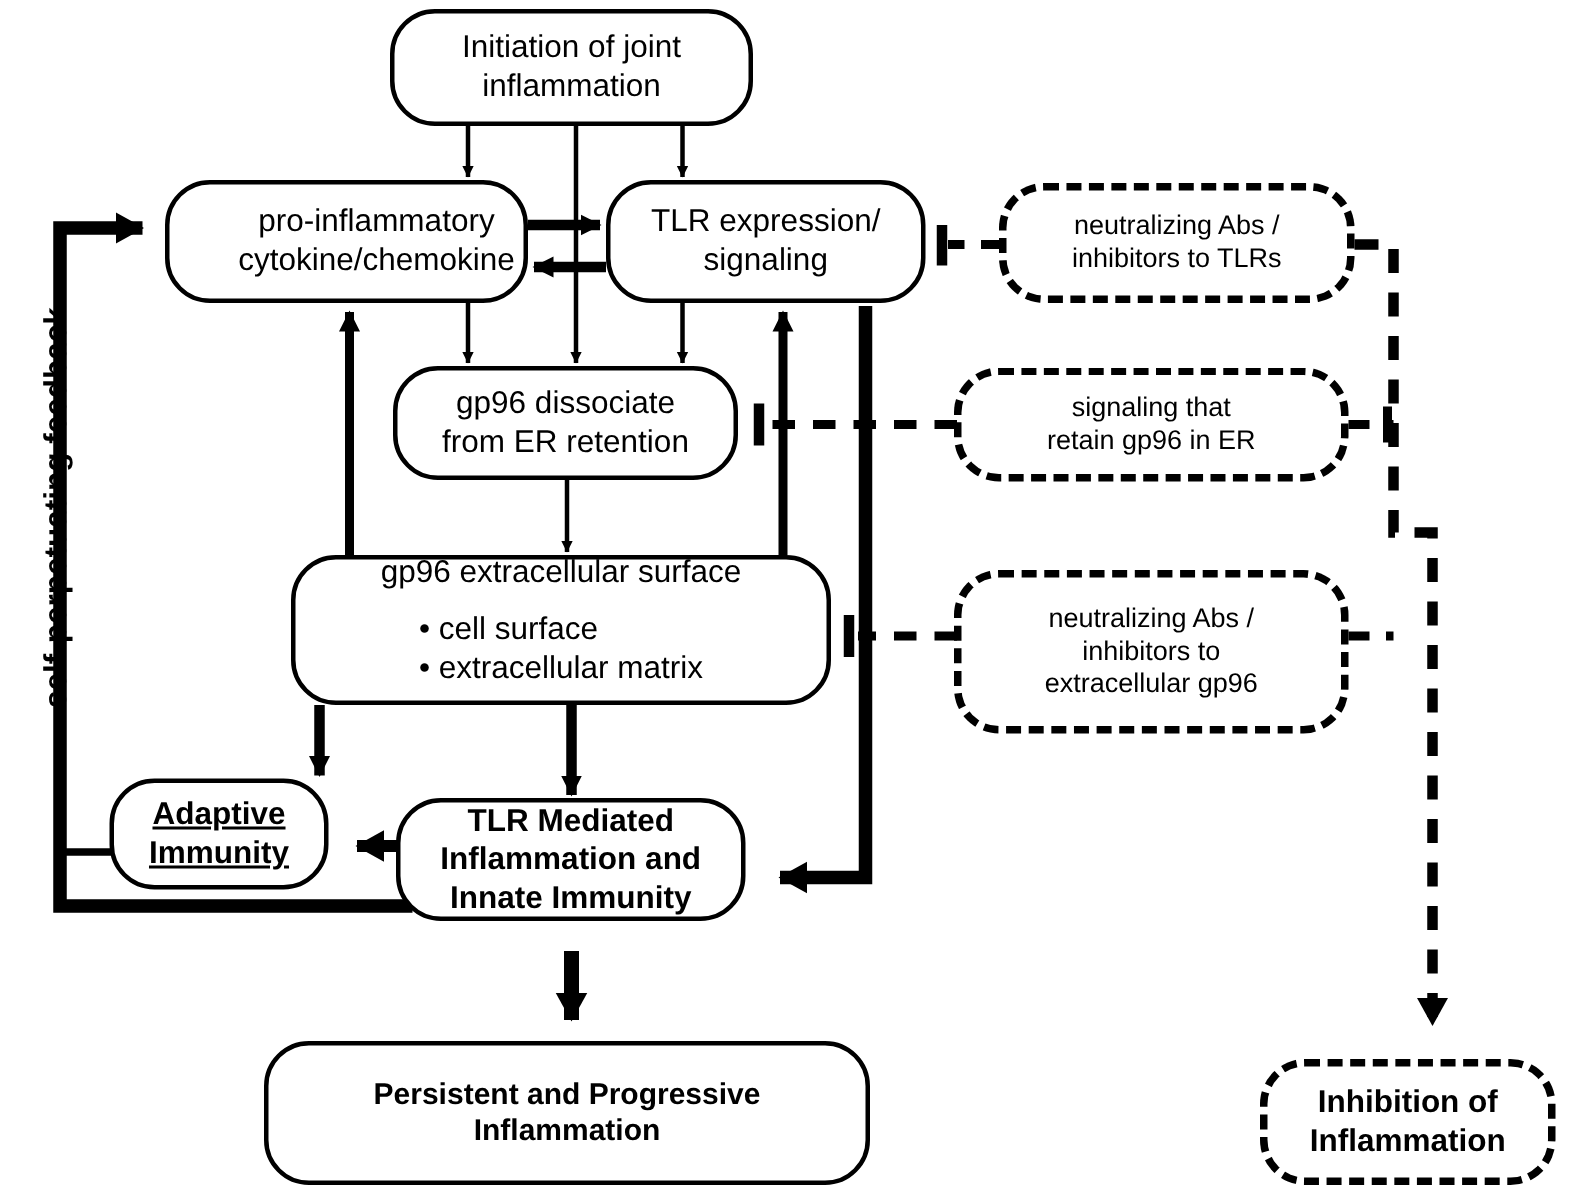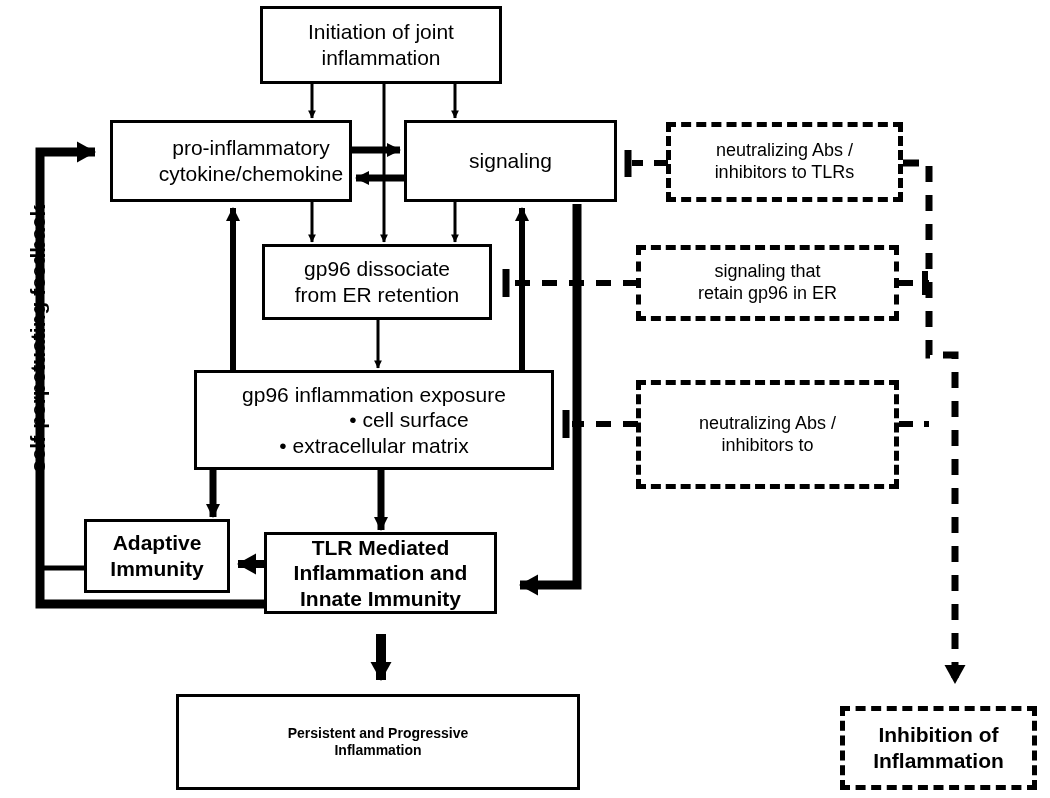--- a/index.html
+++ b/index.html
@@ -28,41 +28,42 @@
     position: absolute;
     box-sizing: border-box;
     background: #ffffff;
     display: flex;
     align-items: center;
     justify-content: center;
     text-align: center;
     color: #000000;
     line-height: 1.22;
     z-index: 3;
+    border-radius: 30px;
   }
   .solid-box {
     border: 3px solid #000000;
   }
   .dashed-box {
     border: 5px dashed #000000;
     background: transparent;
   }
   .t-normal { font-weight: 400; }
   .t-bold   { font-weight: 700; }
   .fs20 { font-size: 18px; }
   .fs21 { font-size: 21px; }
-  .fs22 { font-size: 14px; }
+  .fs22 { font-size: 20px; }
   .node .inner {
     padding: 0 6px;
     width: 100%;
   }
   .bullets {
-    text-align: right;
+    text-align: left;
     display: inline-block;
-    margin: 0 auto;
+    margin: 13px auto;
   }
   .bullet-line { white-space: nowrap; }
   #feedback-label {
     position: absolute;
     left: -92px;
     top: 330px;
     width: 260px;
     text-align: center;
     transform: rotate(-90deg);
     transform-origin: 50% 50%;
@@ -192,42 +193,43 @@
 
   <div class="node solid-box t-normal fs21" style="left:110px; top:120px; width:242px; height:82px;padding-left:40px;">
     <div class="inner">
       <div>pro-inflammatory</div>
       <div>cytokine/chemokine</div>
     </div>
   </div>
 
   <div class="node solid-box t-normal fs21" style="left:404px; top:120px; width:213px; height:82px;">
     <div class="inner">
+      <div>TLR expression/</div>
       <div>signaling</div>
     </div>
   </div>
 
   <div class="node solid-box t-normal fs21" style="left:262px; top:244px; width:230px; height:76px;">
     <div class="inner">
       <div>gp96 dissociate</div>
       <div>from ER retention</div>
     </div>
   </div>
 
   <div class="node solid-box t-normal fs21" style="left:194px; top:370px; width:360px; height:100px;">
     <div class="inner">
-      <div>gp96 inflammation exposure</div>
+      <div>gp96 extracellular surface</div>
       <div class="bullets">
         <div class="bullet-line">• cell surface</div>
         <div class="bullet-line">• extracellular matrix</div>
       </div>
     </div>
   </div>
 
-  <div class="node solid-box t-bold fs21" style="left:84px; top:519px; width:146px; height:74px;">
+  <div class="node solid-box t-bold fs21" style="left:73px; top:519px; width:146px; height:74px;text-decoration:underline;">
     <div class="inner">
       <div>Adaptive</div>
       <div>Immunity</div>
     </div>
   </div>
 
   <div class="node solid-box t-bold fs21" style="left:264px; top:532px; width:233px; height:82px;">
     <div class="inner">
       <div>TLR Mediated</div>
       <div>Inflammation and</div>
@@ -253,20 +255,21 @@
     <div class="inner">
       <div>signaling that</div>
       <div>retain gp96 in ER</div>
     </div>
   </div>
 
   <div class="node dashed-box t-normal fs20" style="left:636px; top:380px; width:263px; height:109px;">
     <div class="inner">
       <div>neutralizing Abs /</div>
       <div>inhibitors to</div>
+      <div>extracellular gp96</div>
     </div>
   </div>
 
   <div class="node dashed-box t-bold fs21" style="left:840px; top:706px; width:197px; height:84px;">
     <div class="inner">
       <div>Inhibition of</div>
       <div>Inflammation</div>
     </div>
   </div>
 

